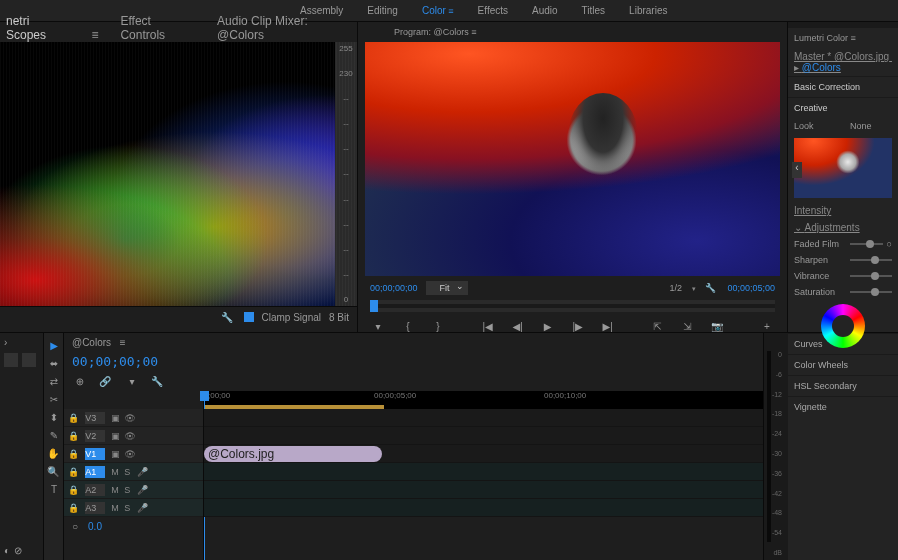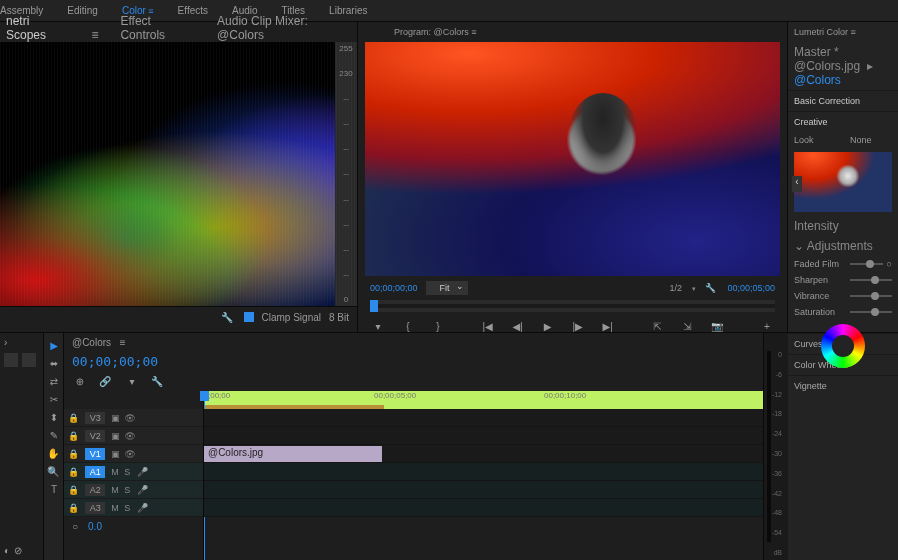--- a/index.html
+++ b/index.html
@@ -1,17 +1,17 @@
 <!DOCTYPE html>
 <html><head>
 <meta charset="utf-8">
 <style>
 *{margin:0;padding:0;box-sizing:border-box;font-family:'Segoe UI',Arial,sans-serif;}
 body{width:898px;height:560px;background:#1a1a1a;color:#999;font-size:10px;overflow:hidden;position:relative;}
-.topbar{height:22px;background:#232323;display:flex;align-items:center;gap:24px;border-bottom:1px solid #0a0a0a;}
+.topbar{height:22px;background:#232323;display:flex;align-items:center;padding-left:300px;gap:24px;border-bottom:1px solid #0a0a0a;}
 .topbar span{color:#999;cursor:pointer;}
 .topbar .active{color:#2d8ceb;}
 .topbar .active::after{content:' ≡';font-size:9px;}
 .main{display:flex;height:310px;}
 .scopes-panel{width:358px;background:#1e1e1e;border-right:1px solid #0a0a0a;}
 .panel-tabs{height:20px;display:flex;gap:22px;padding:0 6px;align-items:flex-end;font-size:12px;}
 .panel-tabs span{color:#999;}
 .panel-tabs .sel{color:#ccc;}
 .scopes-wave{height:265px;background:linear-gradient(180deg,#000 0%,#000 15%,transparent 15%),
 radial-gradient(ellipse 120% 80% at 10% 90%,#c11 0%,rgba(200,20,20,0.5) 20%,transparent 45%),
@@ -38,23 +38,23 @@
 .program-bar{display:flex;align-items:center;padding:4px 12px;gap:8px;font-size:9px;}
 .tc-blue{color:#2d8ceb;}
 .tc-right{margin-left:auto;}
 .fit-dd{background:#333;padding:2px 18px 2px 14px;color:#ccc;position:relative;}
 .fit-dd::after{content:'⌄';position:absolute;right:4px;top:0;}
 .scrubber{height:12px;margin:0 12px;background:#2a2a2a;display:flex;align-items:center;position:relative;}
 .scrubber::before{content:'';position:absolute;left:0;top:4px;width:100%;height:4px;background:#1a1a1a;}
 .playhead{position:absolute;left:0;top:0;width:8px;height:12px;background:#2d8ceb;}
 .transport{height:28px;display:flex;align-items:center;justify-content:center;gap:14px;padding:0 12px;}
 .transport .spacer{flex:1;}
-.lumetri{width:110px;background:#232323;}
+.lumetri{width:110px;background:#232323;margin-top:6px;}
 .lumetri-hdr{height:20px;padding:0 6px;display:flex;align-items:center;font-size:9px;}
-.lumetri-sub{padding:3px 6px;font-size:12px;color:#888;}
+.lumetri-sub{padding:3px 6px;font-size:10px;color:#888;text-decoration:underline;}
 .lumetri-sub .link{color:#2d8ceb;}
 .lumetri-sec{padding:5px 6px;font-size:9px;color:#aaa;border-top:1px solid #1a1a1a;}
 .lumetri-sec.hdr{color:#ccc;}
 .lumetri-row{display:flex;align-items:center;gap:4px;padding:3px 6px;font-size:9px;}
 .lumetri-row .label{flex:0 0 52px;}
 .lumetri-thumb{margin:4px 6px;height:60px;background:
 radial-gradient(circle at 55% 40%,#e8e8e8 0%,#aaa 12%,transparent 18%),
 radial-gradient(ellipse at 20% 5%,#f52 0%,#c20 30%,transparent 55%),
 #223366;position:relative;}
 .lumetri-thumb::before{content:'‹';position:absolute;left:-2px;top:40%;background:#333;width:10px;height:16px;text-align:center;color:#ccc;}
@@ -76,34 +76,34 @@
 .tl-tool.active{color:#2d8ceb;}
 .tl-main{flex:1;display:flex;flex-direction:column;}
 .tl-hdr{height:18px;padding:0 8px;display:flex;align-items:center;gap:6px;}
 .tl-tc-row{height:20px;padding:0 8px;display:flex;align-items:center;gap:6px;}
 .tl-tc{color:#2d8ceb;font-size:13px;font-family:monospace;}
 .tl-opts{display:flex;gap:10px;padding:2px 8px;}
 .tl-body{flex:1;display:flex;}
 .tl-left{width:140px;border-right:1px solid #0a0a0a;}
 .track{height:18px;display:flex;align-items:center;gap:6px;padding:0 4px;font-size:9px;background:#232323;border-bottom:1px solid #1a1a1a;}
 .track.a{background:#1d2828;}
-.track .tname{width:20px;background:#333;text-align:center;padding:1px 0;}
+.track .tname{width:20px;background:#333;text-align:left;padding:1px 0;}
 .track.sel .tname{background:#2d8ceb;color:#fff;}
 .track-icons{display:flex;gap:5px;}
 .track-icons span{width:8px;color:#888;}
 .tl-right{flex:1;position:relative;}
-.tl-ruler{height:18px;background:#bef264;display:flex;font-size:8px;color:#777;position:relative;}
+.tl-ruler{height:18px;background:#000000;display:flex;font-size:8px;color:#777;position:relative;}
 .tl-ruler span{position:absolute;}
 .tl-ph{position:absolute;left:0;top:0;width:1px;height:100%;background:#2d8ceb;}
 .tl-ph::before{content:'';position:absolute;top:0;left:-4px;width:9px;height:10px;background:#2d8ceb;}
 .tl-wz{position:absolute;top:14px;left:0;width:180px;height:4px;background:#b89038;}
 .tl-tracks-r{position:relative;}
 .track-r{height:18px;background:#1a1a1a;border-bottom:1px solid #141414;position:relative;}
 .track-r.a{background:#162020;}
-.clip{position:absolute;top:1px;height:16px;background:#b8a8c8;color:#222;font-size:10px;padding:1px 4px;overflow:hidden;}
+.clip{position:absolute;top:1px;height:16px;background:#b8a8c8;color:#222;font-size:12px;padding:1px 4px;overflow:hidden;border-radius:8px;}
 .tl-zoom-row{height:18px;display:flex;align-items:center;padding:0 8px;gap:10px;}
 .tl-zoom-row .zl{color:#2d8ceb;}
 .audio-meter{width:24px;background:#1a1a1a;padding:18px 6px 4px;display:flex;flex-direction:column;justify-content:space-between;position:relative;}
 .audio-meter span{font-size:7px;color:#666;text-align:right;}
 .audio-meter::before{content:'';position:absolute;left:3px;top:18px;bottom:18px;width:4px;background:#0a0a0a;}
 .lumetri-bottom{width:110px;background:#232323;}
 .drop{display:inline-block;margin-left:2px;}
 .drop::after{content:'▾';font-size:7px;color:#888;}
 </style>
 </head>
@@ -347,15 +347,16 @@
     <span>-36</span>
     <span>-42</span>
     <span>-48</span>
     <span>-54</span>
     <span>dB</span>
   </div>
 
   <div class="lumetri-bottom">
     <div class="lumetri-sec">Curves</div>
     <div class="lumetri-sec">Color Wheels</div>
+    <div class="lumetri-sec">HSL Secondary</div>
     <div class="lumetri-sec">Vignette</div>
   </div>
 </div>
 
 </body></html>

